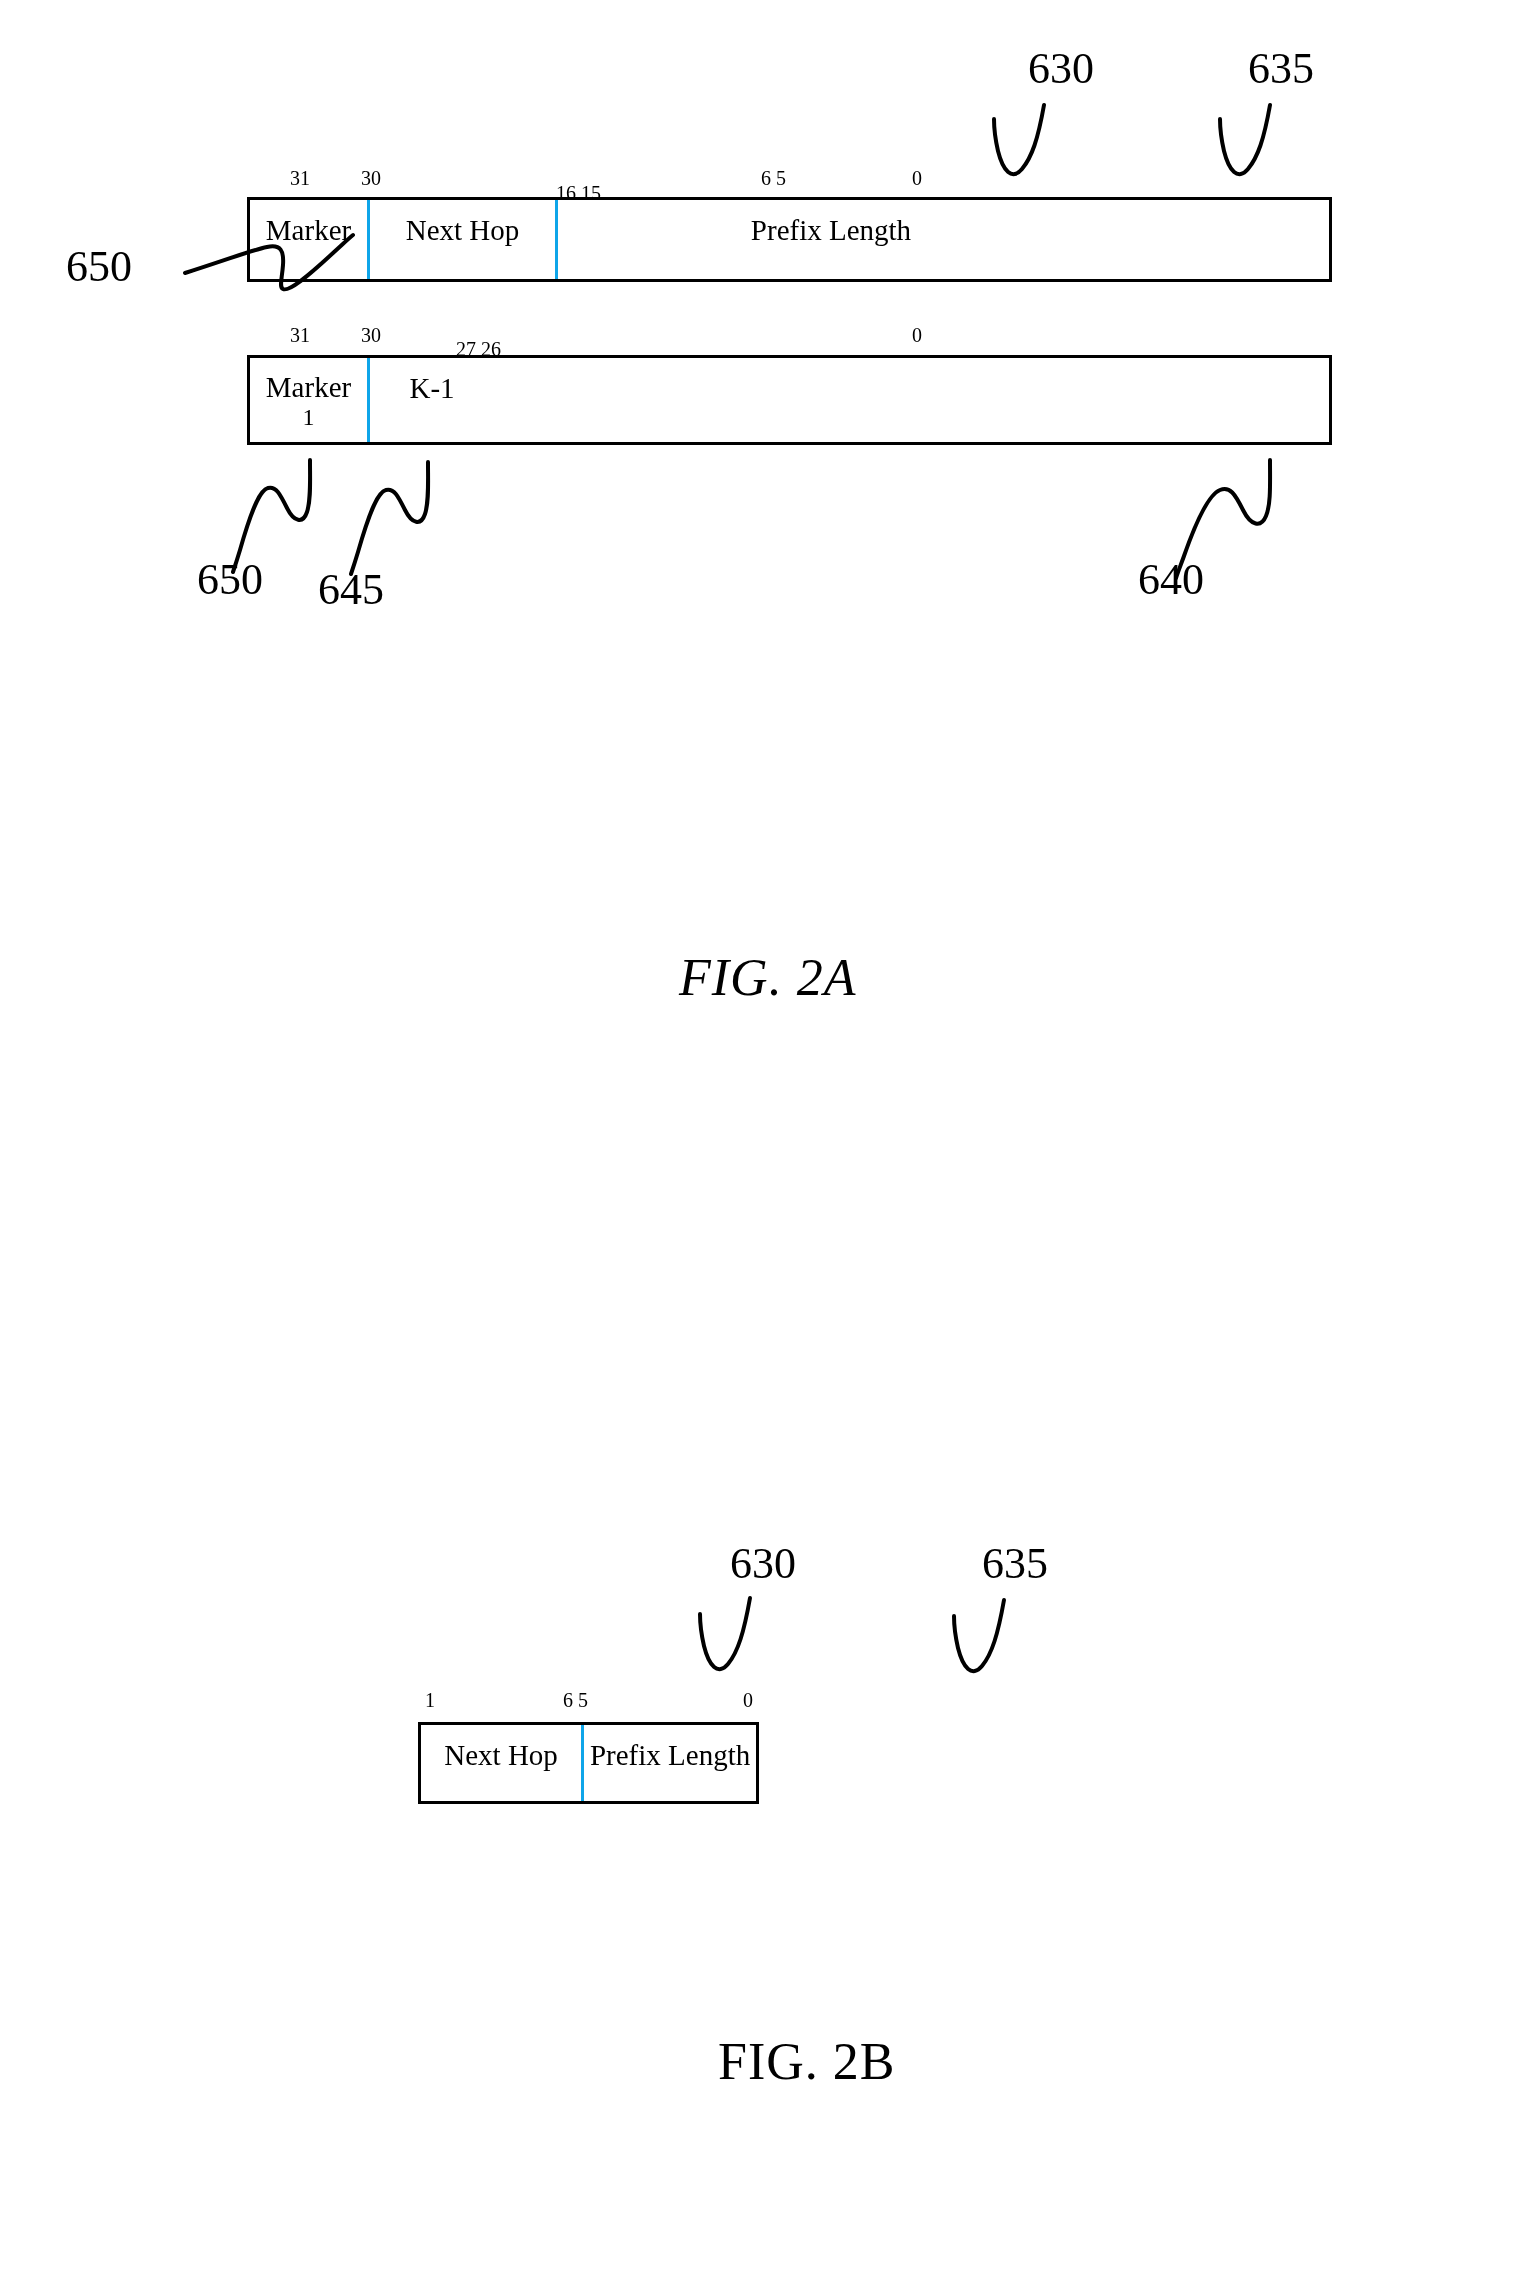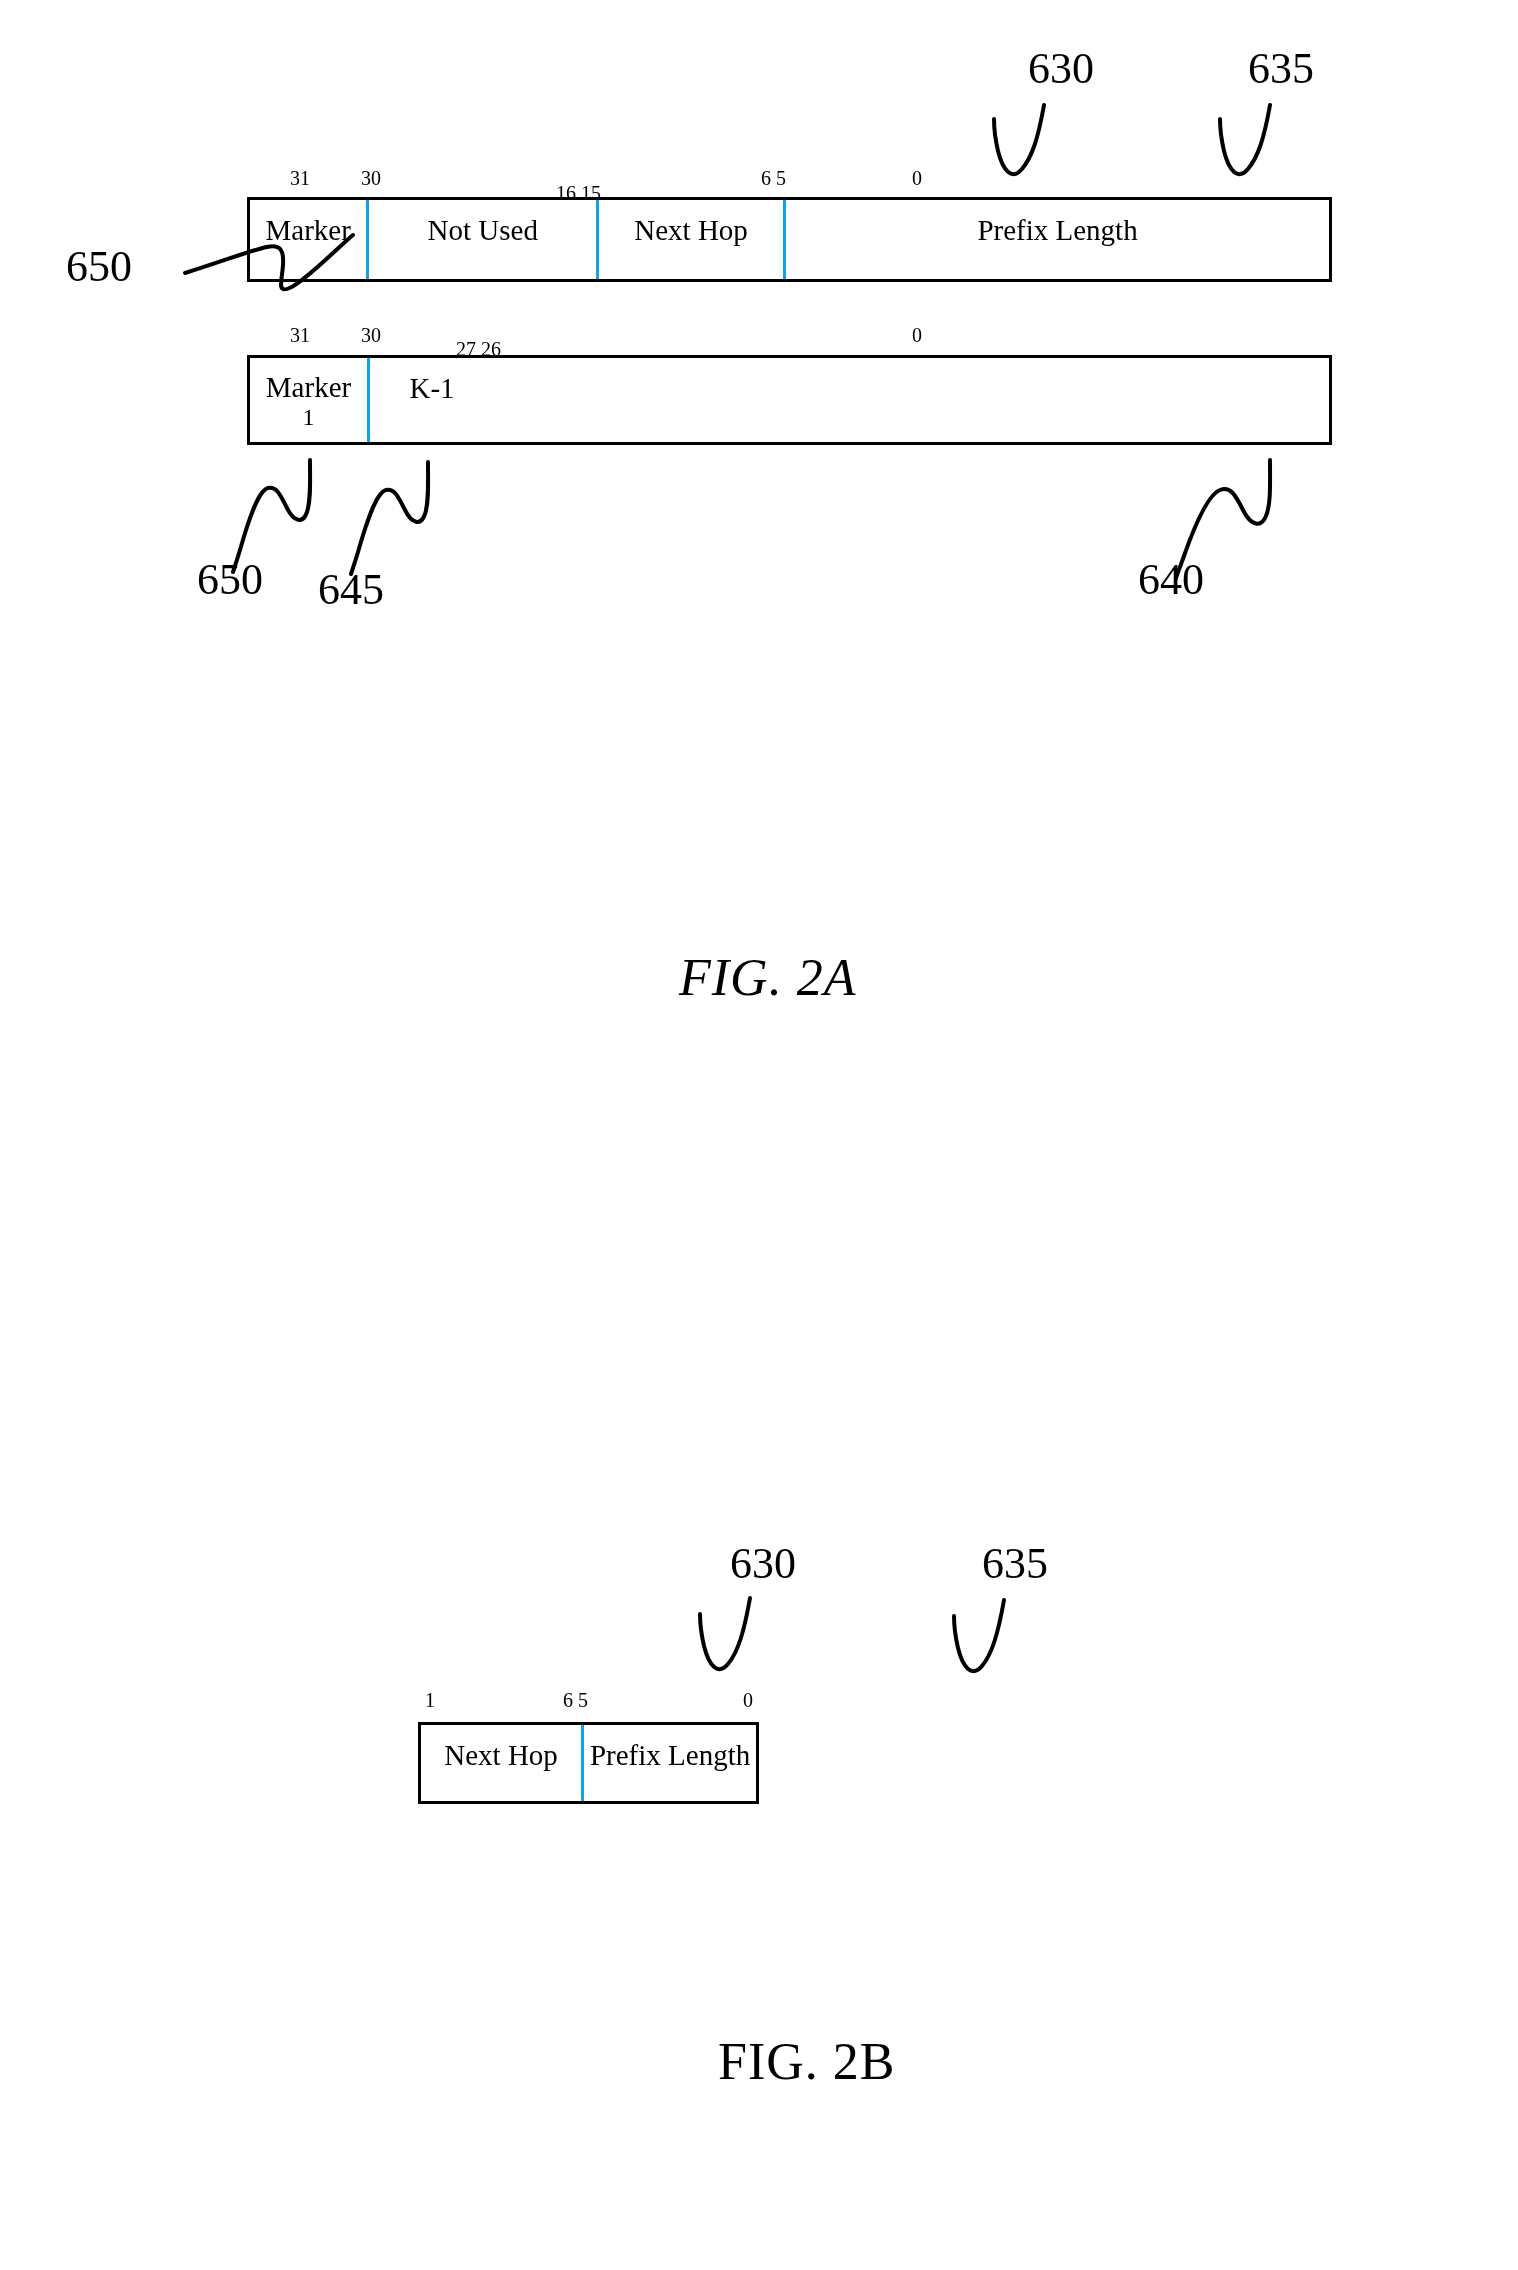--- a/index.html
+++ b/index.html
@@ -128,23 +128,20 @@
   <div class="bitnum" style="left:290px; top:168px;">31</div>
   <div class="bitnum" style="left:361px; top:168px;">30</div>
   <div class="bitnum" style="left:556px; top:168px;margin-top:15px;">16 15</div>
   <div class="bitnum" style="left:761px; top:168px;">6 5</div>
   <div class="bitnum" style="left:912px; top:168px;">0</div>
 
   <div class="wordtable" id="table-top">
     <div class="cell c0">
       <span>Marker</span>
     </div>
-    <div class="cell c1">
-      <span>Not Used</span>
-    </div>
     <div class="cell c2">
       <span>Next Hop</span>
     </div>
     <div class="cell c3">
       <span>Prefix Length</span>
     </div>
   </div>
 
   <div class="refnum" style="left:66px; top:245px;">650</div>
   <svg class="leader" style="left:185px; top:215px; width:180px; height:90px;" viewBox="0 0 180 90">

